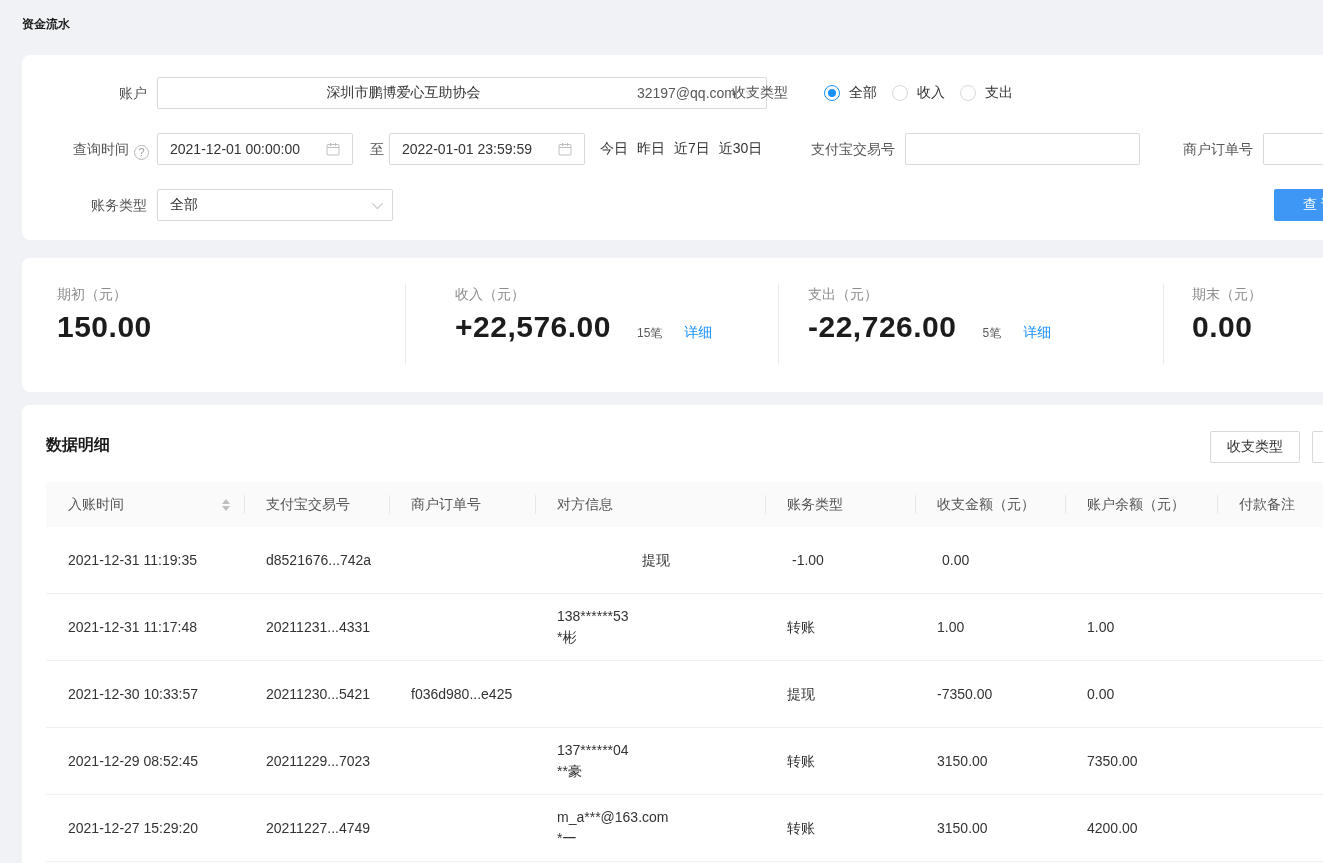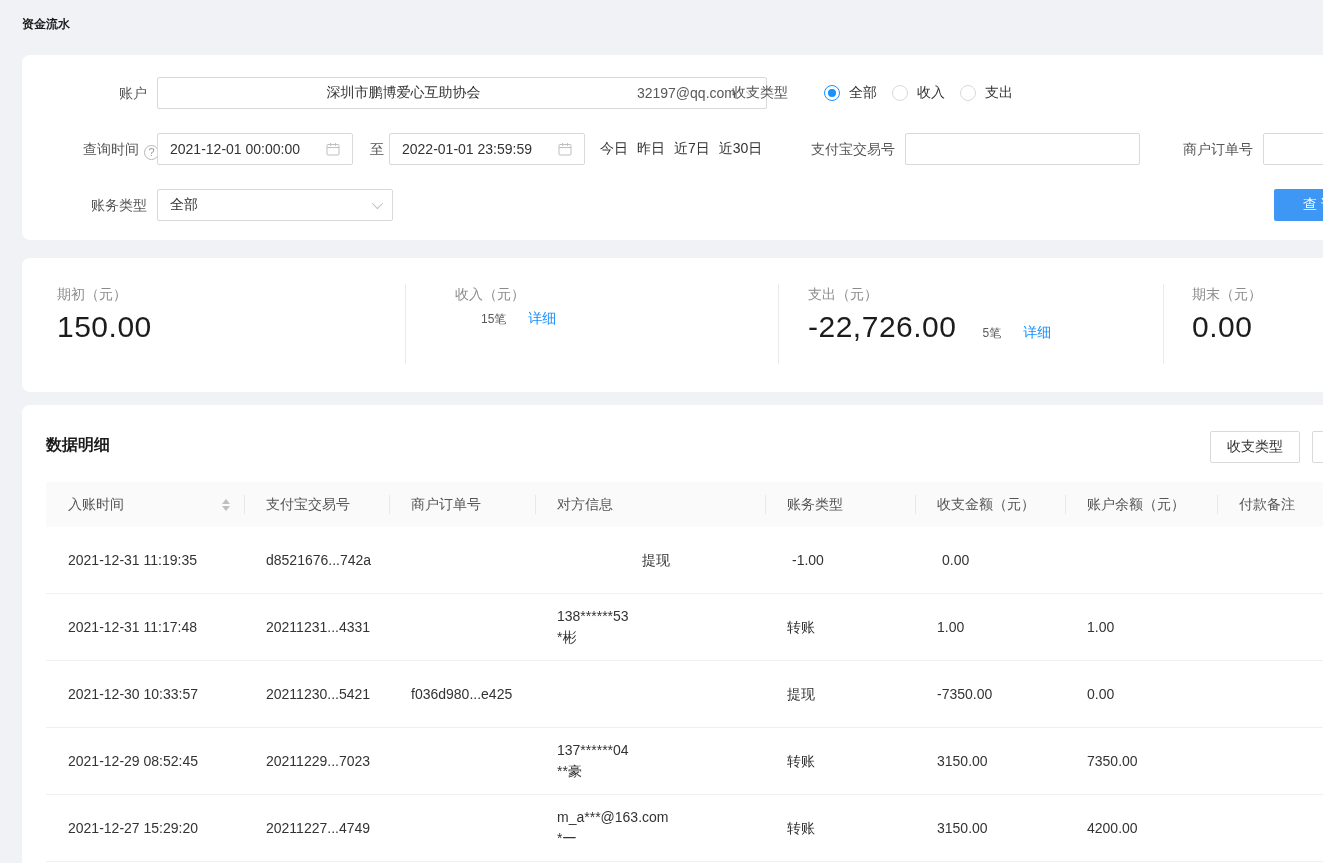--- a/index.html
+++ b/index.html
@@ -15,21 +15,21 @@
   .panel { position:absolute; left:22px; background:#fff; border-radius:8px; }
   .panel-filters { top:55px; width:1360px; height:185px; }
   .panel-summary { top:258px; width:1360px; height:134px; }
   .panel-table   { top:405px; width:1360px; height:480px; }
 
   .f-row { position:absolute; left:0; right:0; height:32px; }
   .f-row1 { top:22px; } .f-row2 { top:78px; } .f-row3 { top:134px; }
 
   .f-label { position:absolute; line-height:32px; color:#555; text-align:right; }
   .lbl-account, .lbl-biztype { left:0; width:125px;padding-left:16px; }
-  .lbl-time { left:12px; width:125px; }
+  .lbl-time { left:2px; width:125px; }
   .lbl-tradeno { left:733px; width:140px; }
   .lbl-orderno { left:1091px; width:140px; }
 
   .help-icon { display:inline-block; width:15px; height:15px; border:1px solid #b9b9b9; border-radius:50%;
     color:#999; font-size:11px; line-height:13px; text-align:center; margin-left:5px; vertical-align:-2px; }
 
   .inputbox { position:absolute; height:32px; border:1px solid #d9d9d9; border-radius:2px; background:#fff;
     display:flex; align-items:center; padding:0 12px; }
   .account-box { left:135px; width:610px;text-align:center; }
   .account-box .acct-name { flex:1; color:#333; }
@@ -57,21 +57,21 @@
     margin-right:9px; display:flex; align-items:center; justify-content:center; }
   .radio-circle.checked { border-color:#1890ff; }
   .radio-circle.checked::after { content:""; width:8px; height:8px; border-radius:50%; background:#1890ff; }
 
   .search-btn { position:absolute; left:1252px; top:0; width:90px; height:32px; background:#3e97f4; color:#fff;
     border:none; border-radius:2px; font-size:14px; cursor:pointer; }
 
   
   .sum-label { position:absolute; top:28px; color:#8c8c8c; font-size:14px; }
   .sum-value-row { position:absolute; top:52px; display:flex; align-items:baseline; }
-  .sum-value { font-size:30px; font-weight:400; color:#1c1c1c; letter-spacing:0.5px; }
+  .sum-value { font-size:30px; font-weight:700; color:#1c1c1c; letter-spacing:0.5px; }
   .sum-count { font-size:12px; color:#595959; margin-left:26px; }
   .sum-detail { font-size:14px; color:#1890ff; margin-left:22px; cursor:pointer; }
   .sum-divider { position:absolute; top:26px; width:1px; height:80px; background:#ebebeb; }
   .s1 { left:35px; } .s2 { left:433px; } .s3 { left:786px; } .s4 { left:1170px; }
   .d1 { left:383px; } .d2 { left:756px; } .d3 { left:1141px; }
 
   
   .tbl-title { position:absolute; left:24px; top:30px; font-size:16px; font-weight:700; color:#1a1a1a; }
   .dl-btn { position:absolute; top:26px; height:32px; background:#fff; border:1px solid #d9d9d9; border-radius:2px;
     font-size:14px; color:#333; cursor:pointer; }
@@ -171,20 +171,21 @@
 
 <div class="panel panel-summary">
   <div class="sum-label s1">期初（元）</div>
   <div class="sum-value-row s1">
     <span class="sum-value">150.00</span>
   </div>
   <div class="sum-divider d1"></div>
 
   <div class="sum-label s2">收入（元）</div>
   <div class="sum-value-row s2">
+    <span class="sum-value">+22,576.00</span>
     <span class="sum-count">15笔</span>
     <span class="sum-detail">详细</span>
   </div>
   <div class="sum-divider d2"></div>
 
   <div class="sum-label s3">支出（元）</div>
   <div class="sum-value-row s3">
     <span class="sum-value">-22,726.00</span>
     <span class="sum-count">5笔</span>
     <span class="sum-detail">详细</span>

